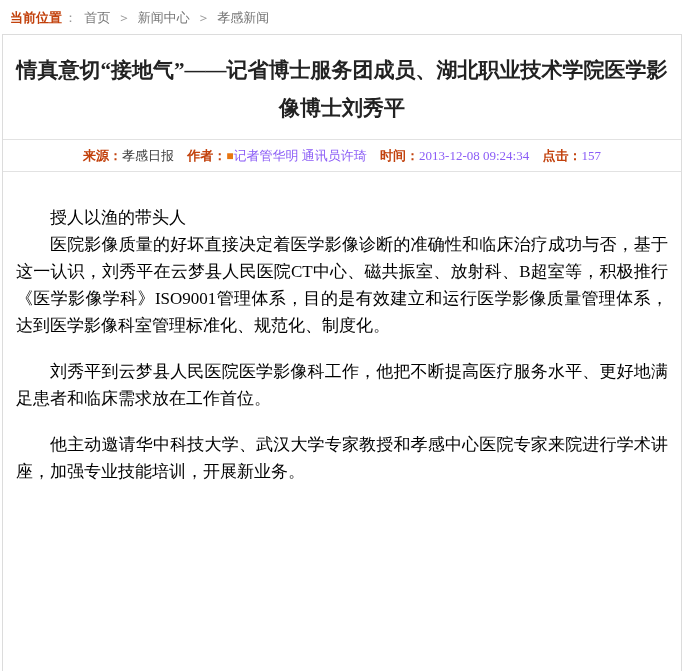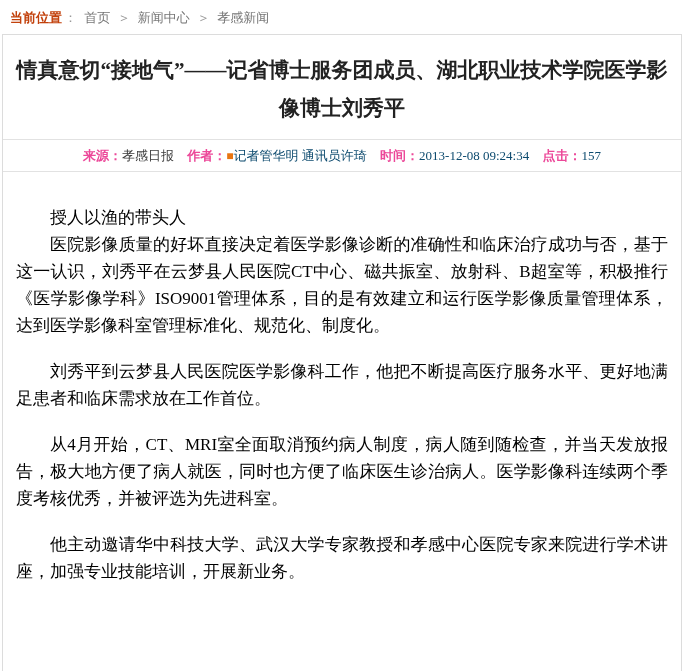--- a/index.html
+++ b/index.html
@@ -59,25 +59,25 @@
     border-bottom: 1px solid #e2e2e2;
     text-align: center;
     font-size: 13px;
     padding: 7px 0 6px 0;
     color: #333333;
     white-space: nowrap;
   }
   .m-group { margin: 0 5px; }
   .m-label {
     font-weight: bold;
-    color: #ec4899;
+    color: #c2410c;
     text-align: center;
   }
   .m-value { color: #3c3c3c; }
-  .m-orange { color: #0c4a6e; }
+  .m-orange { color: #8b5cf6; }
   .author-marker {
     color: #e87511;
     font-size: 12px;
   }
   
   .article-body {
     padding: 13px 13px 20px 13px;
     font-size: 17px;
     line-height: 27px;
     color: #000000;
@@ -109,16 +109,15 @@
     <span class="m-group"><span class="m-label">来源：</span><span class="m-value">孝感日报</span></span>
     <span class="m-group"><span class="m-label">作者：</span><span class="author-marker">■</span><span class="m-orange">记者管华明 通讯员许琦</span></span>
     <span class="m-group"><span class="m-label">时间：</span><span class="m-orange">2013-12-08 09:24:34</span></span>
     <span class="m-group"><span class="m-label">点击：</span><span class="m-orange">157</span></span>
   </div>
 
   <article class="article-body">
     <p class="gap">授人以渔的带头人</p>
     <p>医院影像质量的好坏直接决定着医学影像诊断的准确性和临床治疗成功与否，基于这一认识，刘秀平在云梦县人民医院CT中心、磁共振室、放射科、B超室等，积极推行《医学影像学科》ISO9001管理体系，目的是有效建立和运行医学影像质量管理体系，达到医学影像科室管理标准化、规范化、制度化。</p>
     <p class="gap">刘秀平到云梦县人民医院医学影像科工作，他把不断提高医疗服务水平、更好地满足患者和临床需求放在工作首位。</p>
-    <p class="gap">从4月开始，CT、MRI室全面取消预约病人制度，病人随到随检查，并当天发放报告，极大地方便了病人就医，同时也方便了临床医生诊治病人。医学影像科连续两个季度考核优秀，并被评选为先进科室。</p>
     <p class="gap">他主动邀请华中科技大学、武汉大学专家教授和孝感中心医院专家来院进行学术讲座，加强专业技能培训，开展新业务。</p>
   </article>
 </main>
 
 </body></html>

